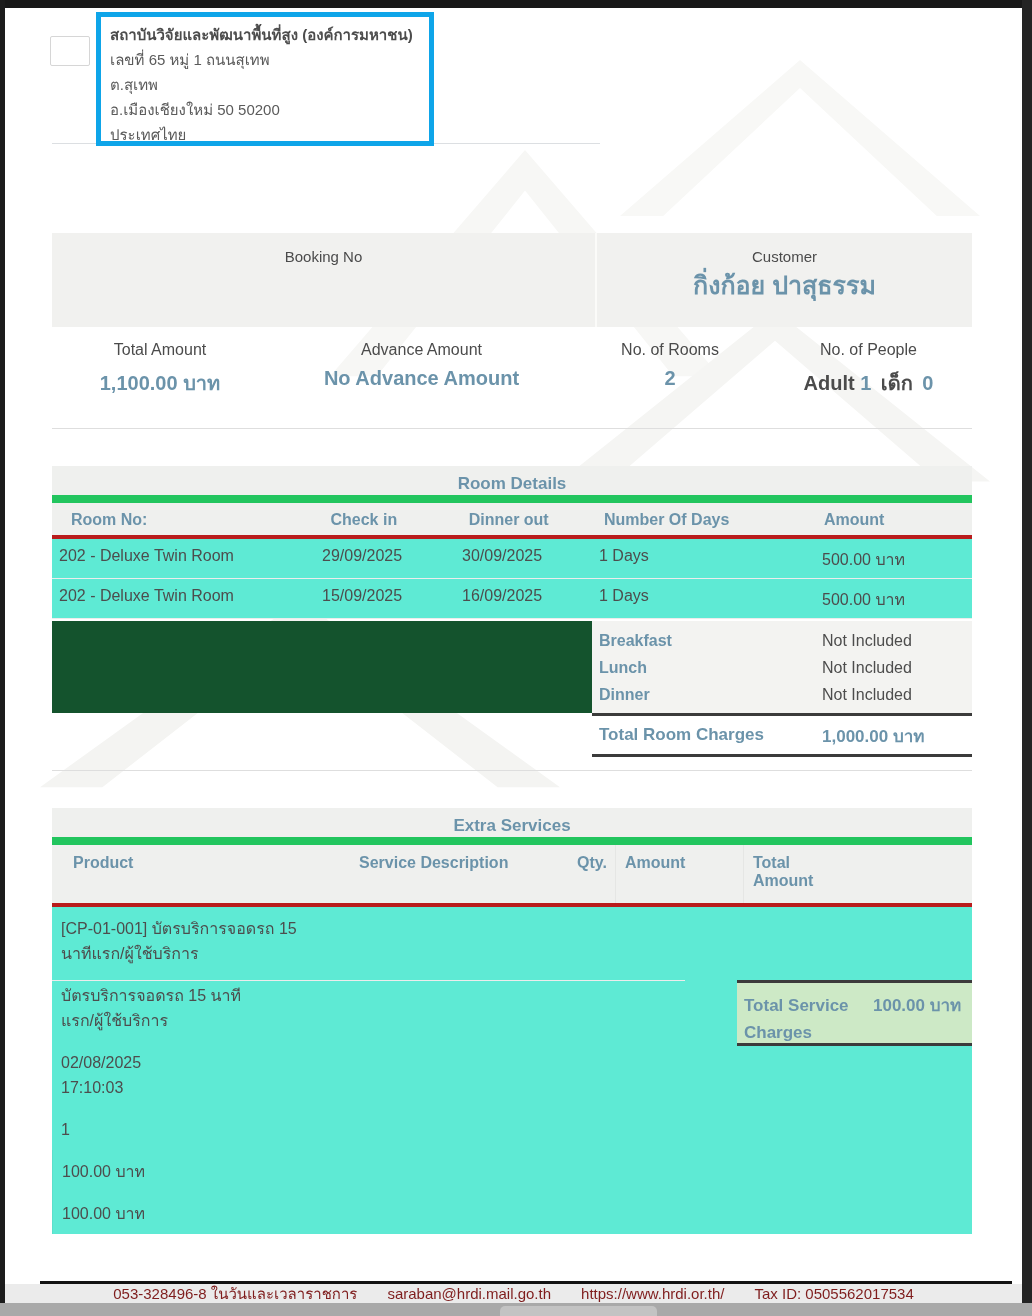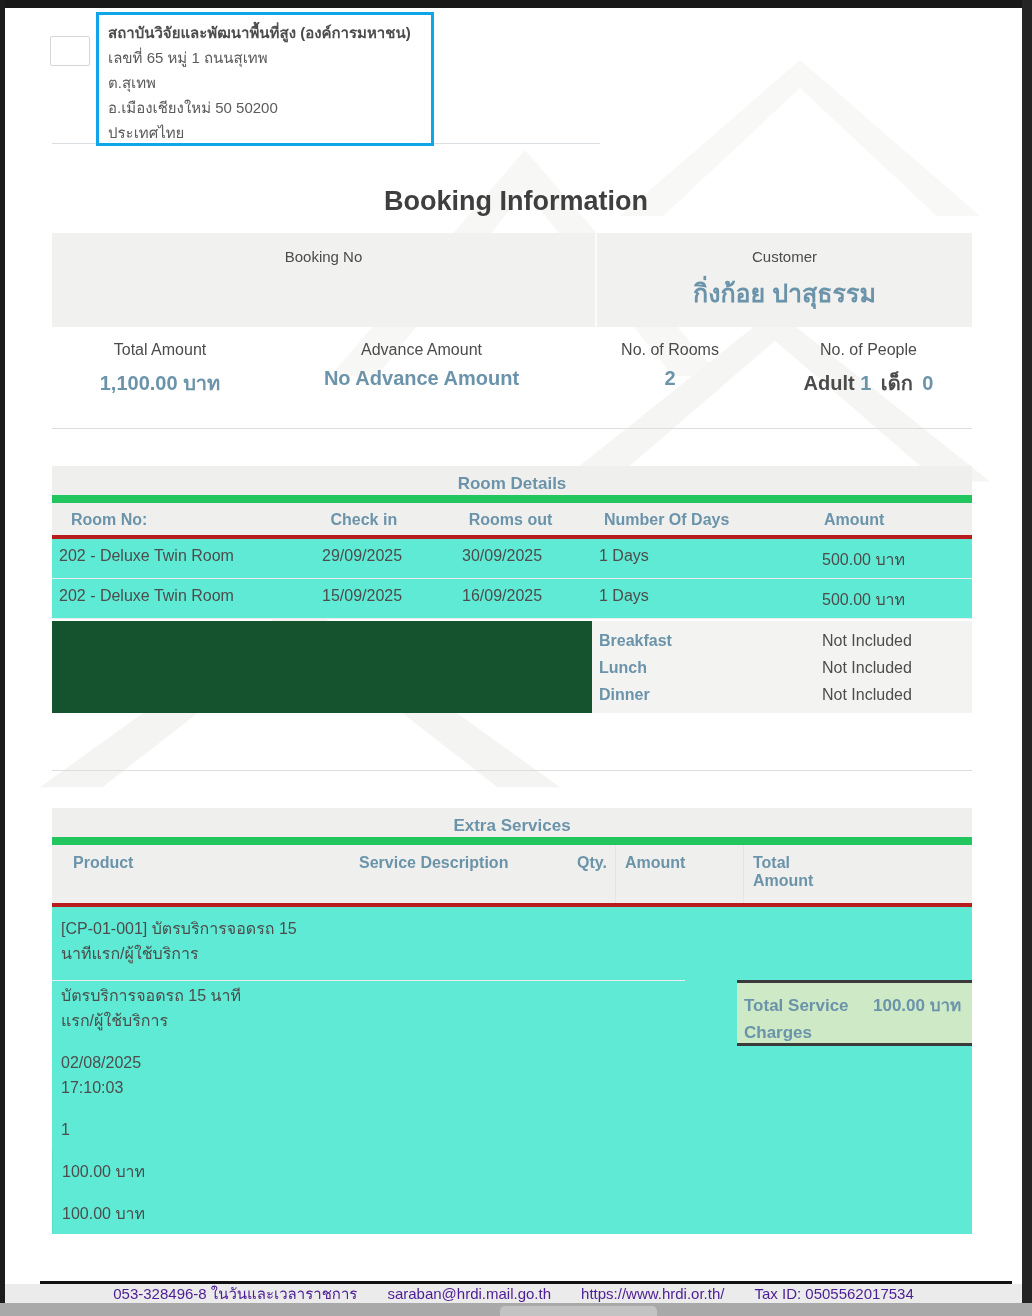--- a/index.html
+++ b/index.html
@@ -17,39 +17,39 @@
   
   .wm { position:absolute; z-index:0; }
   .chev { clip-path: polygon(50% 0, 100% 78%, 88% 78%, 50% 14%, 12% 78%, 0 78%); }
   
   .checkbox {
     left:50px; top:36px; width:40px; height:30px; background:#fff;
     border:1px solid #d6d6d6; border-radius:2px; z-index:2;
   }
   .redbox {
     left:96px; top:12px; width:338px; height:134px;
-    border:3px solid #0ea5e9; padding:5px 10px 0 9px; z-index:2; background:rgba(255,255,255,0.6);
+    border:5px solid #0ea5e9; padding:5px 10px 0 9px; z-index:2; background:rgba(255,255,255,0.6);
   }
   .sender-name { font-size:15px; font-weight:bold; color:#4c4c4c; line-height:25px; }
   .sender-line { font-size:15px; color:#5b5b5b; line-height:25px; }
   .addr-rule { left:52px; top:143px; width:548px; height:1px; background:#dcdfe2; z-index:1; }
   
   .doc-title {
     left:0; top:186px; width:1032px; text-align:center;
     font-size:27px; font-weight:600; color:#3f3f3f; z-index:2;
   }
   
   .panel {
     left:52px; top:233px; width:920px; height:94px; background:#f1f1ef;
     display:flex; z-index:2;
   }
   .panel-col { text-align:center; padding-top:15px; }
   .panel-col.left { width:545px; border-right:2px solid #fbfbf9; }
   .panel-col.right { flex:1; }
-  .panel-label { font-size:15px; color:#4b4b4b; margin-bottom:8px; }
+  .panel-label { font-size:15px; color:#4b4b4b; margin-bottom:0; }
   .panel-value { font-size:25px; font-weight:bold; color:#6b93aa; }
   
   .stats { left:52px; top:339px; width:920px; height:60px; display:flex; z-index:2; }
   .stat { text-align:center; padding-top:2px; }
   .stat-label { font-size:16px; color:#4b4b4b; margin-bottom:8px; }
   .stat-value { font-size:20px; font-weight:bold; color:#6b93aa; }
   .stat-dark { color:#4b4b4b; }
   .rule { background:#dedede; height:1px; z-index:2; }
   
   .tbl { left:52px; width:920px; z-index:2; position:absolute; }
@@ -88,21 +88,21 @@
     border-top:3px solid #3b3b3b; border-bottom:3px solid #3b3b3b;
     display:flex; padding:9px 6px 0 7px; z-index:2;
   }
   .svc-total .lbl { width:126px; color:#6b93aa; font-weight:bold; font-size:17px; line-height:27px; }
   .svc-total .val { color:#6b93aa; font-weight:bold; font-size:17px; line-height:27px; padding-left:3px; }
   
   .footer-rule { left:40px; top:1281px; width:972px; height:3px; background:#121212; z-index:3; }
   .footer-strip {
     left:5px; top:1284px; width:1017px; height:19px; background:#ebebeb;
     display:flex; justify-content:center; align-items:center; gap:30px;
-    font-size:15px; color:#4c1d95; z-index:3;
+    font-size:15px; color:#7f1d1d; z-index:3;
   }
   .footer-strip span { white-space:nowrap; }
   
   .bottom-band { left:0; top:1303px; width:1032px; height:13px; background:#a9a9a9; z-index:6; }
   .scroll-thumb { left:500px; top:1306px; width:157px; height:10px; background:#c3c3c3; border-radius:5px 5px 0 0; z-index:7; }
 </style>
 </head>
 <body>
 
 <div id="page">
@@ -116,21 +116,20 @@
   <div class="abs checkbox"></div>
   <div class="abs addr-rule"></div>
   <div class="abs redbox">
     <div class="sender-name">สถาบันวิจัยและพัฒนาพื้นที่สูง (องค์การมหาชน)</div>
     <div class="sender-line">เลขที่ 65 หมู่ 1 ถนนสุเทพ</div>
     <div class="sender-line">ต.สุเทพ</div>
     <div class="sender-line">อ.เมืองเชียงใหม่ 50 50200</div>
     <div class="sender-line">ประเทศไทย</div>
   </div>
 
-  <div class="abs doc-title">Booking Information</div>
 
   <div class="abs panel">
     <div class="panel-col left">
       <div class="panel-label">Booking No</div>
     </div>
     <div class="panel-col right">
       <div class="panel-label">Customer</div>
       <div class="panel-value">กิ่งก้อย ปาสุธรรม</div>
     </div>
   </div>
@@ -159,21 +158,21 @@
     </div>
   </div>
 
   <div class="abs rule" style="left:52px; top:428px; width:920px;"></div>
 
   <div class="tbl" style="top:466px;">
     <div class="band">Room Details</div>
     <div class="thead">
       <div class="c-room">Room No:</div>
       <div class="c-in">Check in</div>
-      <div class="c-out">Rooms out</div>
+      <div class="c-out">Dinner out</div>
       <div class="c-days">Number Of Days</div>
       <div class="c-amt">Amount</div>
     </div>
     <div class="trow">
       <div class="c-room">202 - Deluxe Twin Room</div>
       <div class="c-in">29/09/2025</div>
       <div class="c-out">30/09/2025</div>
       <div class="c-days">1 Days</div>
       <div class="c-amt">500.00 บาท</div>
     </div>
@@ -196,20 +195,24 @@
         <div class="meal-label">Lunch</div>
         <div class="meal-value">Not Included</div>
       </div>
       <div class="meal-row">
         <div class="meal-label">Dinner</div>
         <div class="meal-value">Not Included</div>
       </div>
     </div>
   </div>
 
+  <div class="abs room-total">
+    <div class="lbl">Total Room Charges</div>
+    <div class="val">1,000.00 บาท</div>
+  </div>
 
   <div class="abs rule" style="left:52px; top:770px; width:920px;"></div>
 
   <div class="tbl" style="top:808px;">
     <div class="band">Extra Services</div>
     <div class="thead es-head" style="min-height:62px;">
       <div class="e-product">Product</div>
       <div class="e-desc">Service Description</div>
       <div class="e-qty">Qty.</div>
       <div class="e-amt">Amount</div>

